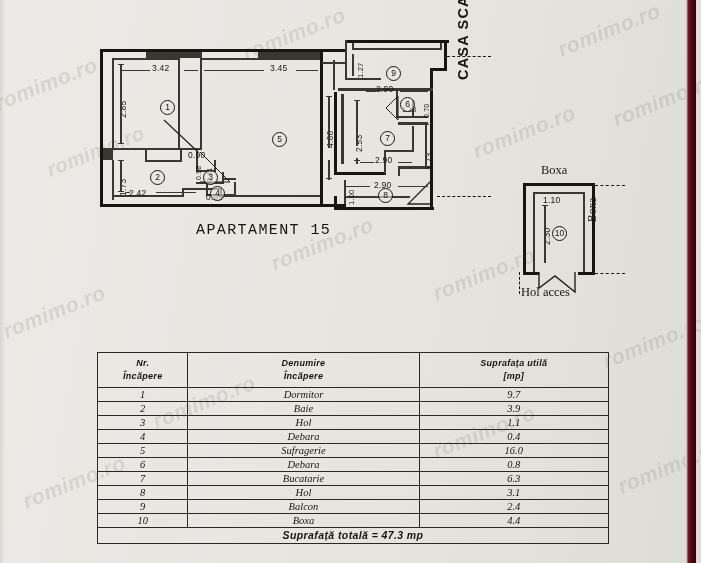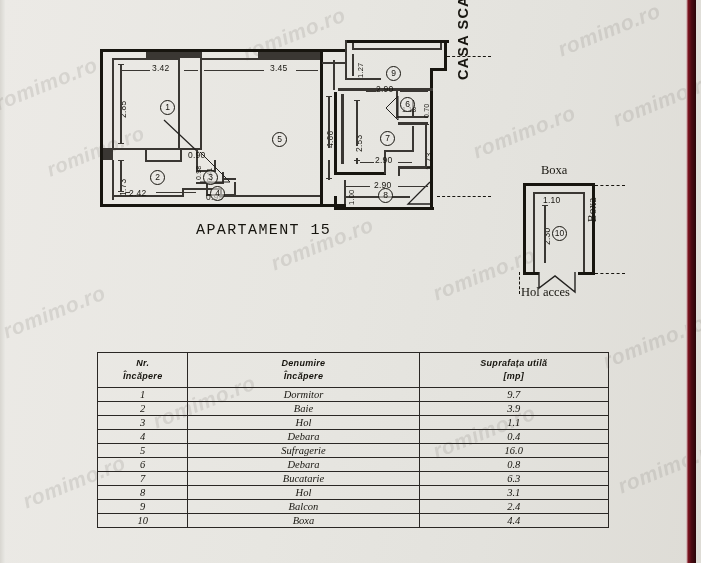--- a/index.html
+++ b/index.html
@@ -458,18 +458,21 @@
           <tr>
             <td class="col-nr">9</td>
             <td class="col-name">Balcon</td>
             <td class="col-area">2.4</td>
           </tr>
           <tr>
             <td class="col-nr">10</td>
             <td class="col-name">Boxa</td>
             <td class="col-area">4.4</td>
           </tr>
+          <tr class="summary">
+            <td colspan="3">Suprafață totală =  47.3 mp</td>
+          </tr>
         </tbody>
     </table>
   </div>
 </div>
 
 <div id="right-strip" style="position:fixed;"></div>
 
 </body></html>

